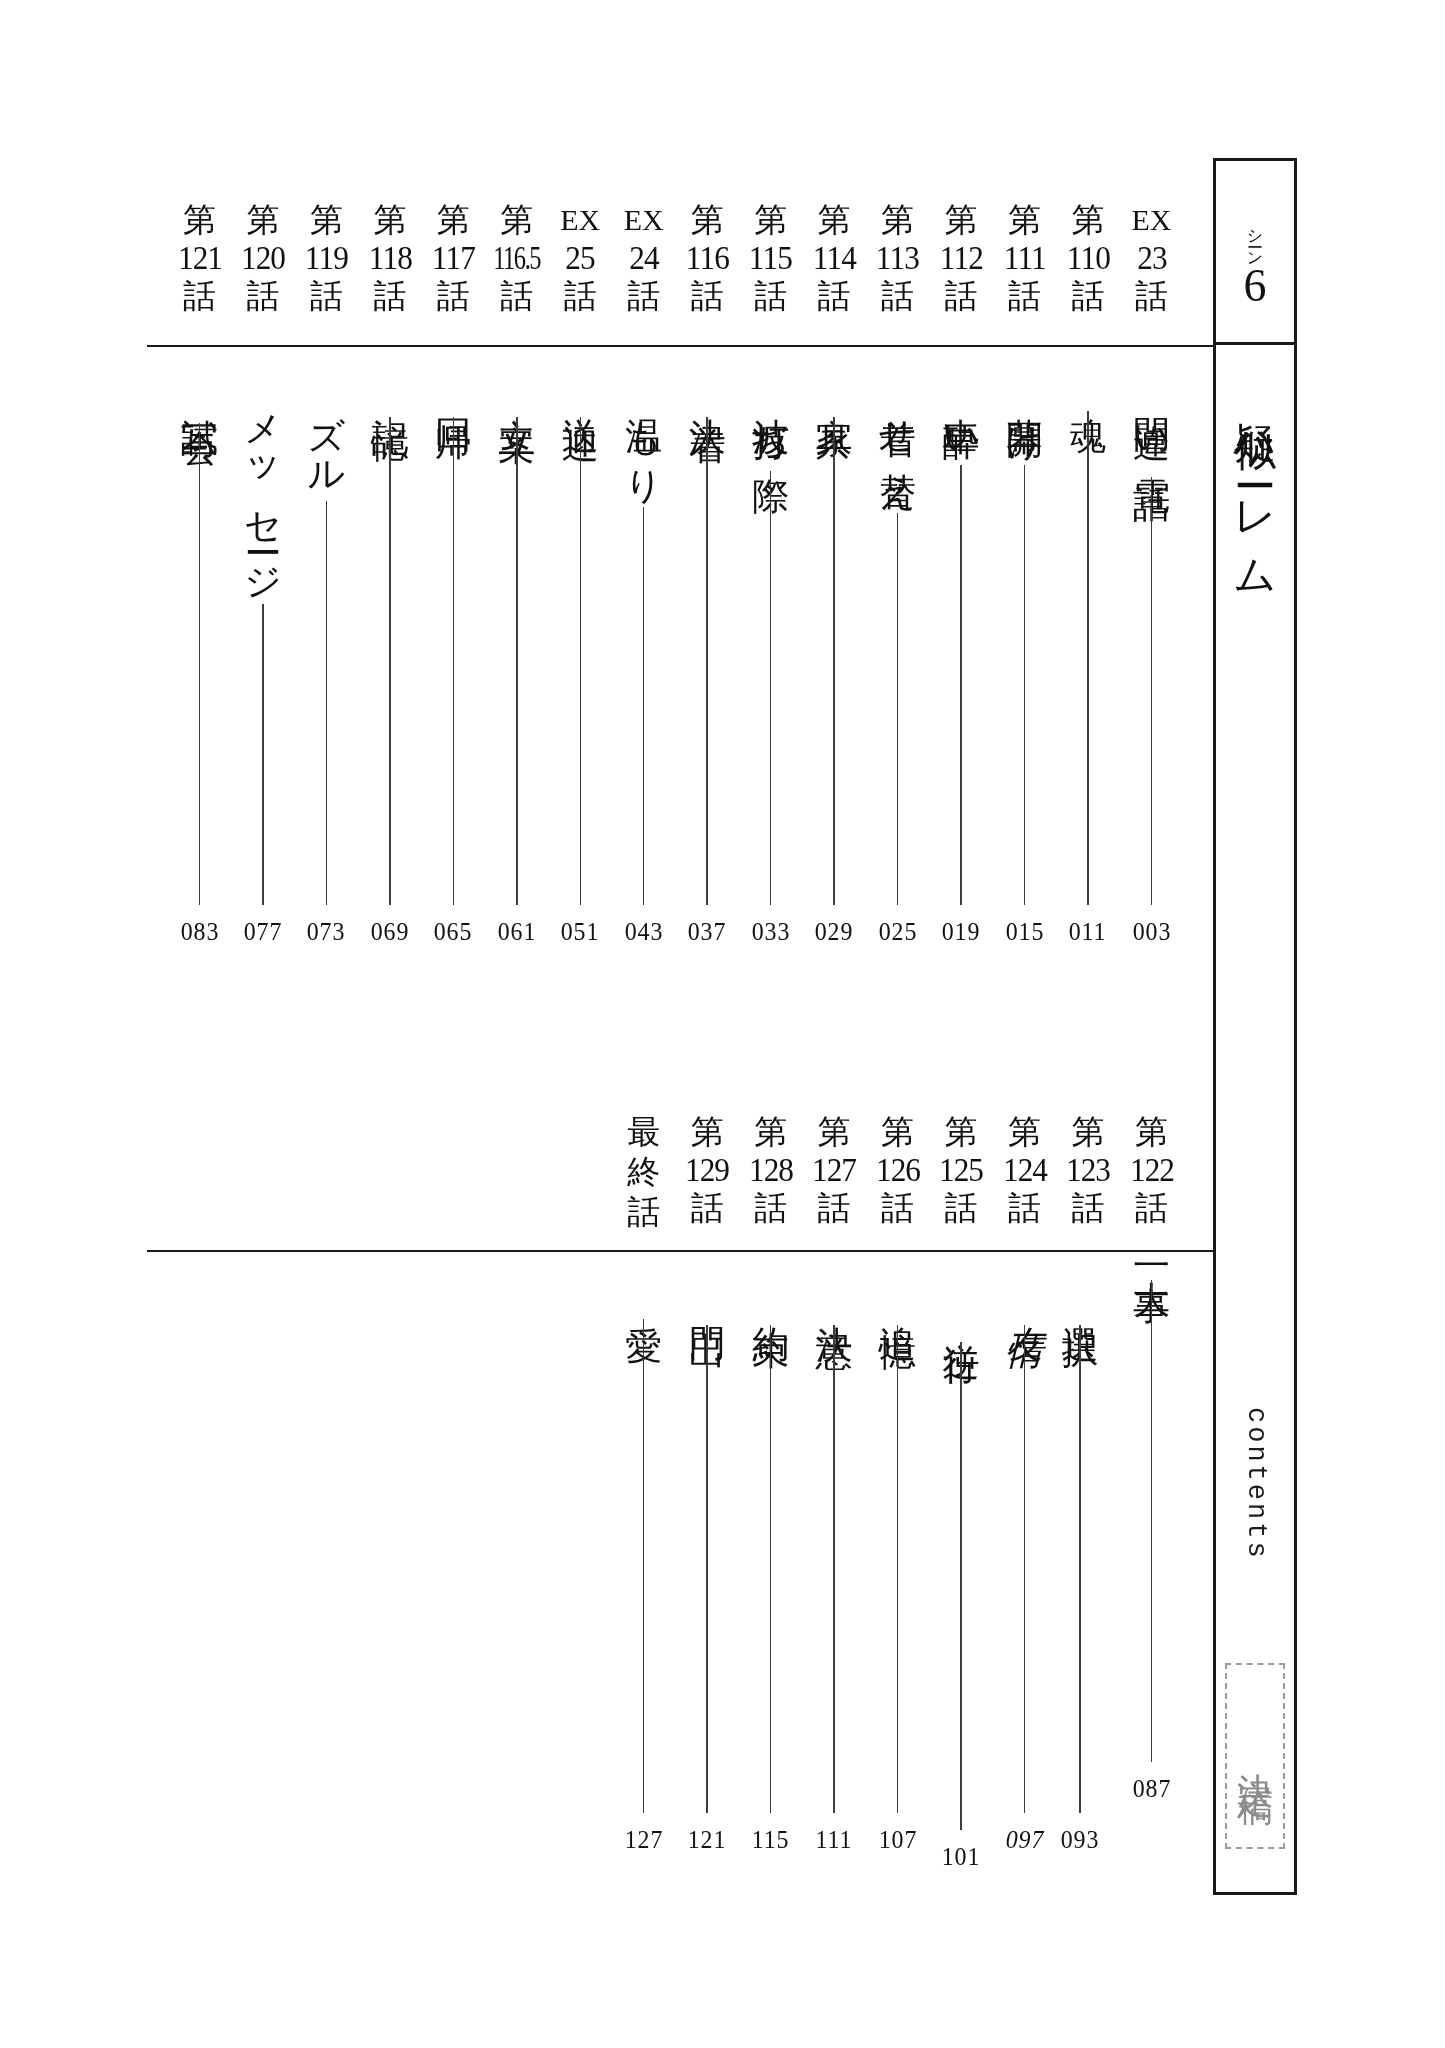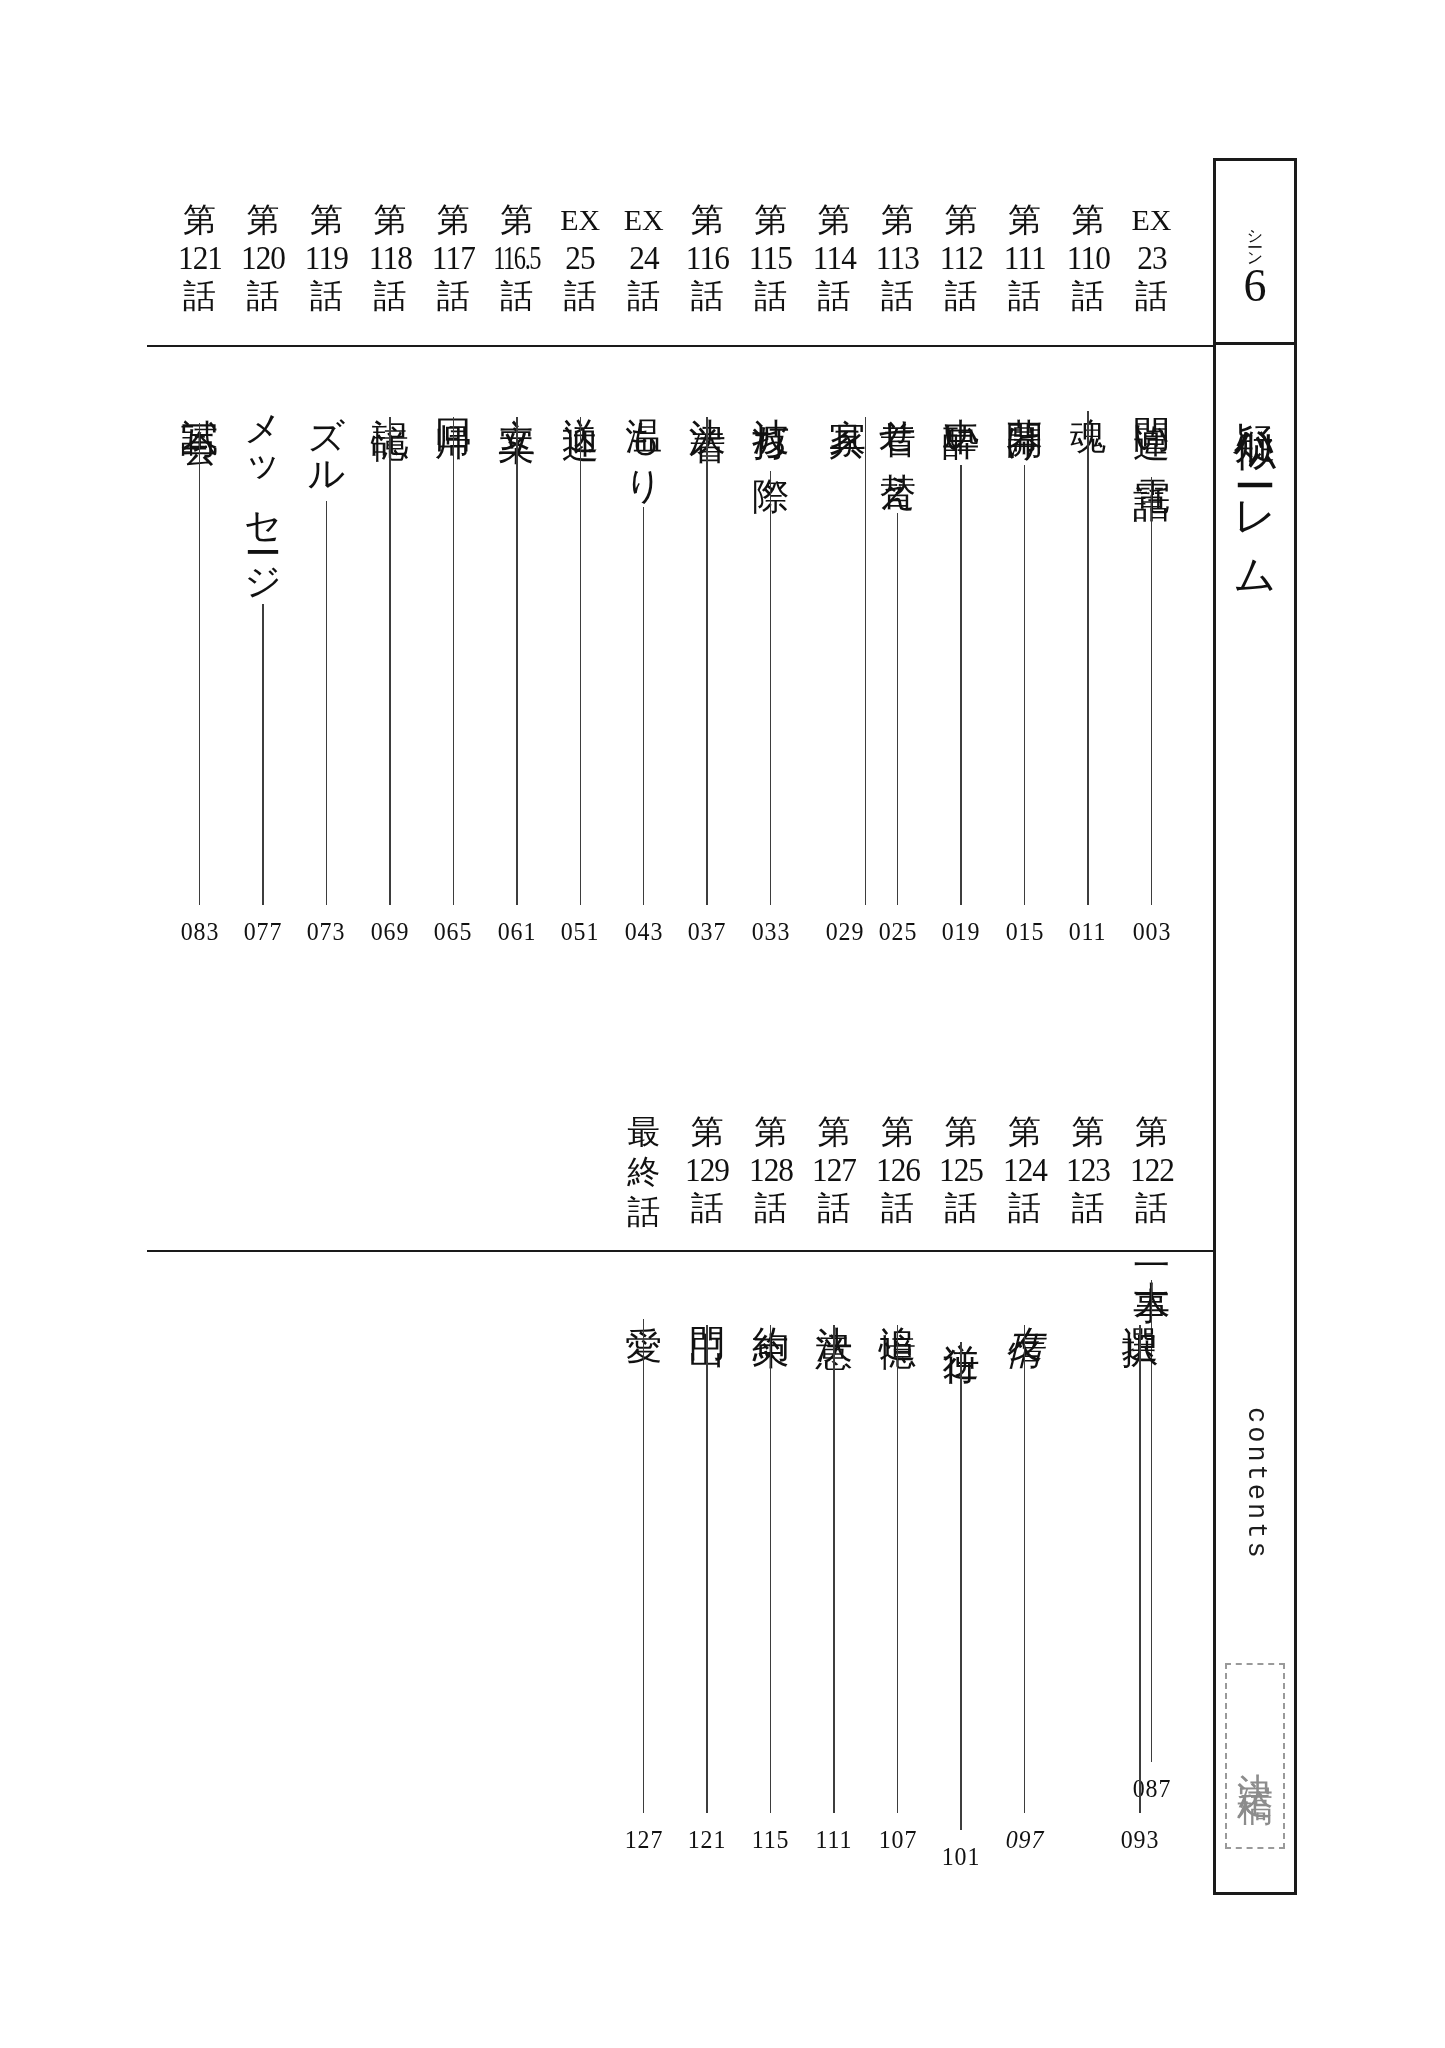--- a/index.html
+++ b/index.html
@@ -133,21 +133,21 @@
       <div class="ecol" style="left: 865.6px; top: 389px;">
         <span class="etitle">着せ替え</span>
         <span class="eline"></span>
         <span class="epage">025</span>
       </div>
       <div class="hcol" style="left: 802.1px; top: 200px;">
         <span class="hpre">第</span>
         <span class="hnum">114</span>
         <span class="hsuf">話</span>
       </div>
-      <div class="ecol" style="left: 802.1px; top: 389px; align-items: flex-end;">
+      <div class="ecol" style="left: 802.1px; top: 389px;">
         <span class="etitle">家具</span>
         <span class="eline"></span>
         <span class="epage">029</span>
       </div>
       <div class="hcol" style="left: 738.7px; top: 200px;">
         <span class="hpre">第</span>
         <span class="hnum">115</span>
         <span class="hsuf">話</span>
       </div>
       <div class="ecol" style="left: 738.7px; top: 389px;">
@@ -253,21 +253,21 @@
       <div class="ecol" style="left: 1119.5px; top: 1246px;">
         <span class="etitle">一大事</span>
         <span class="eline"></span>
         <span class="epage">087</span>
       </div>
       <div class="hcol" style="left: 1056px; top: 1112px;">
         <span class="hpre">第</span>
         <span class="hnum">123</span>
         <span class="hsuf">話</span>
       </div>
-      <div class="ecol" style="left: 1108px; top: 1297px;">
+      <div class="ecol" style="left: 1048px; top: 1297px;">
         <span class="etitle">選択</span>
         <span class="eline"></span>
         <span class="epage">093</span>
       </div>
       <div class="hcol" style="left: 992.6px; top: 1112px;">
         <span class="hpre">第</span>
         <span class="hnum">124</span>
         <span class="hsuf">話</span>
       </div>
       <div class="ecol" style="left: 992.6px; top: 1297px; font-style: italic;">

